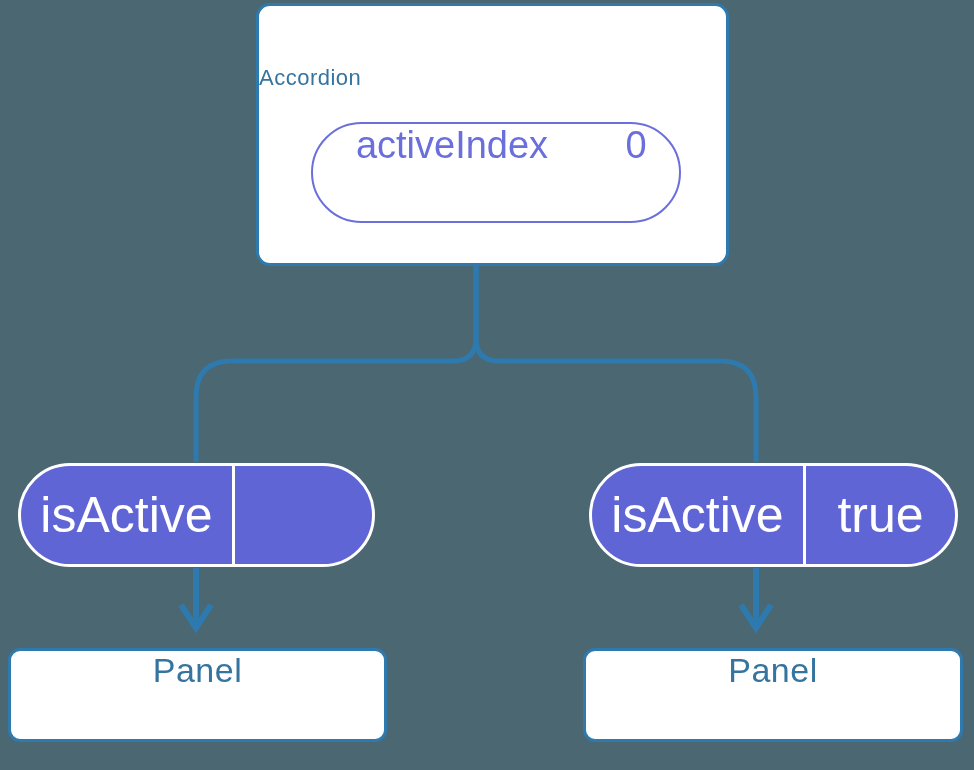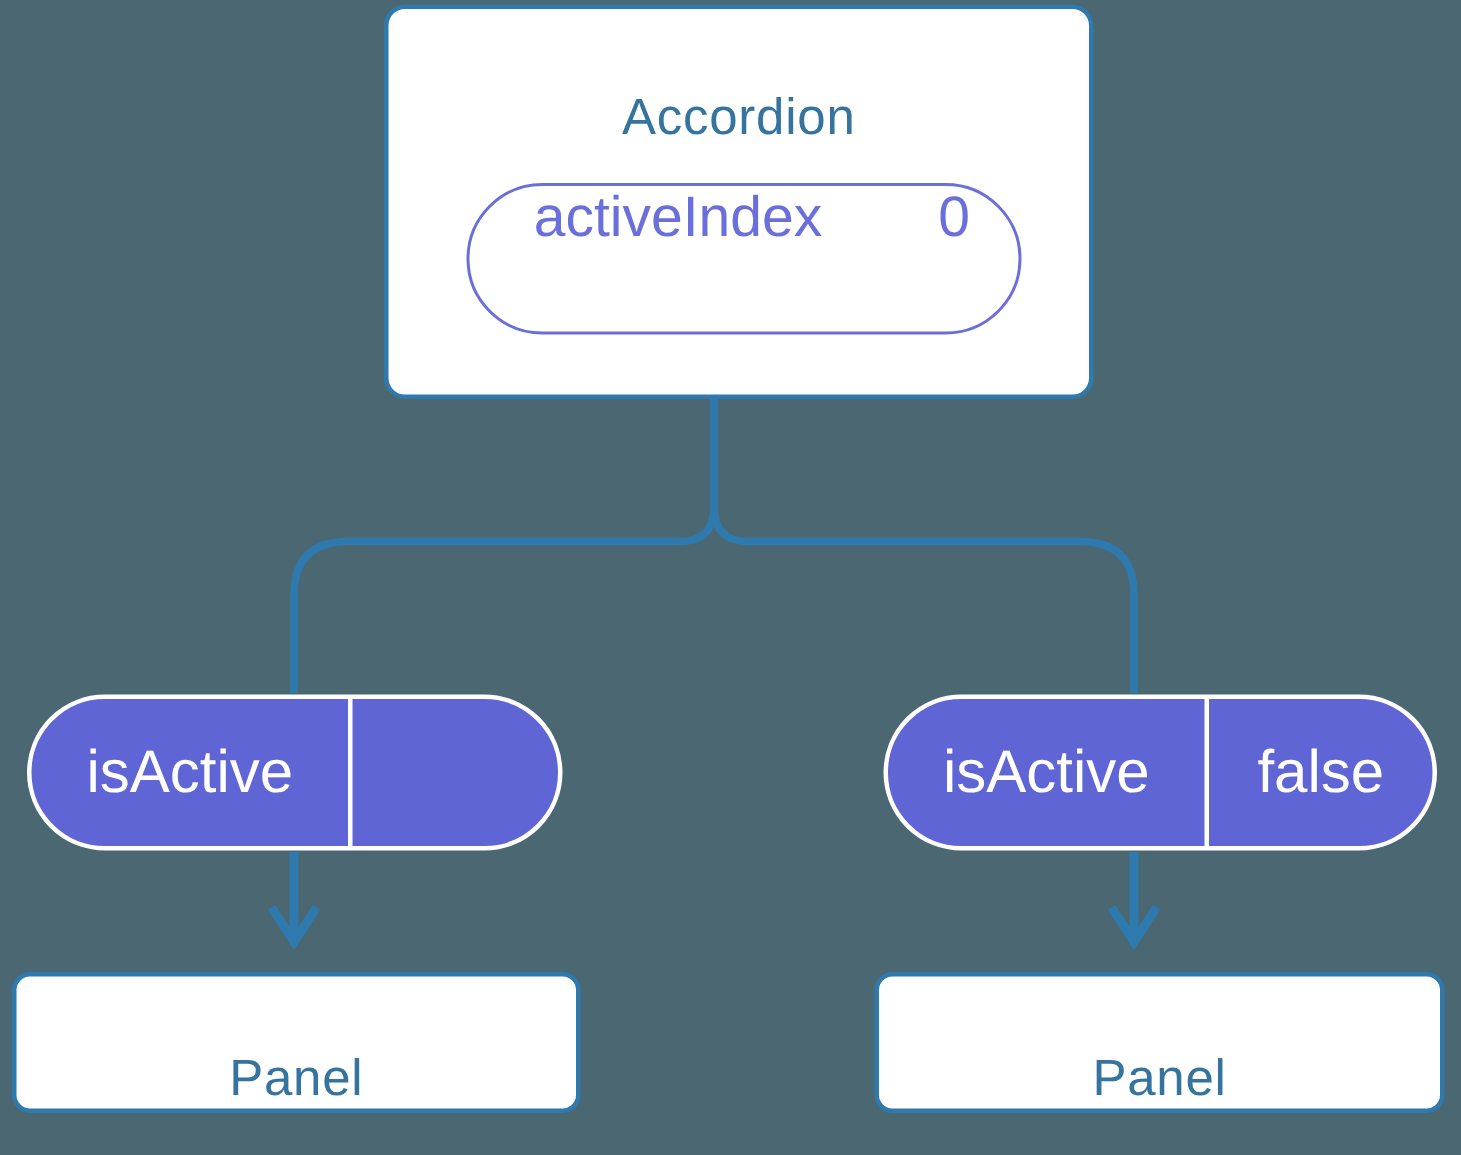--- a/index.html
+++ b/index.html
@@ -45,22 +45,21 @@
     border: 3px solid var(--node-border);
     border-radius: 14px;
   }
   .node-root {
     left: 256px; top: 3px;
     width: 473px; height: 263px;
   }
   .node-title {
     position: absolute;
     left: 0; right: 0;
-    text-align: center;
-    font-size: 34px;
+    font-size: 22px;
     font-weight: 500;
     letter-spacing: 0.5px;
     color: var(--node-text);
   }
   .node-root .node-title { top: 52px; line-height: 40px; }
 
   .state-pill {
     position: absolute;
     left: 52px; top: 116px;
     width: 370px; height: 101px;
@@ -85,40 +84,40 @@
   .value-pill {
     position: absolute;
     top: 463px;
     height: 104px;
     background: var(--pill-fill);
     border: 3px solid var(--pill-border);
     border-radius: 52px;
     display: flex;
     align-items: stretch;
     overflow: hidden;
-    font-size: 40px;
+    font-size: 50px;
     color: var(--pill-text);
   }
   .value-pill .cell {
     display: flex;
     align-items: center;
     justify-content: center;
   }
   .value-pill .cell-label { width: 211px; }
   .value-pill .cell-value { flex: 1; }
   .value-pill .divider { width: 3px; background: var(--pill-border); }
   .value-pill-left { left: 18px; width: 357px; }
   .value-pill-right { left: 589px; width: 369px; }
 
   .node-panel {
     width: 379px; height: 94px;
     top: 648px;
     border-radius: 12px;
     display: flex;
-    align-items: flex-end;
+    align-items: flex-start;
     justify-content: center;
   }
   .node-panel-left { left: 8px; }
   .node-panel-right { left: 583px; width: 380px; }
   .node-panel .panel-title {
     font-size: 34px;
     font-weight: 500;
     letter-spacing: 0.5px;
     color: var(--node-text);
   }
@@ -151,21 +150,21 @@
   </div>
 
   <div class="value-pill value-pill-left">
     <div class="cell cell-label">isActive</div>
     <div class="divider"></div>
   </div>
 
   <div class="value-pill value-pill-right">
     <div class="cell cell-label">isActive</div>
     <div class="divider"></div>
-    <div class="cell cell-value">false</div>
+    <div class="cell cell-value">true</div>
   </div>
 
   <div class="node node-panel node-panel-left">
     <div class="panel-title">Panel</div>
   </div>
 
   <div class="node node-panel node-panel-right">
     <div class="panel-title">Panel</div>
   </div>
 

